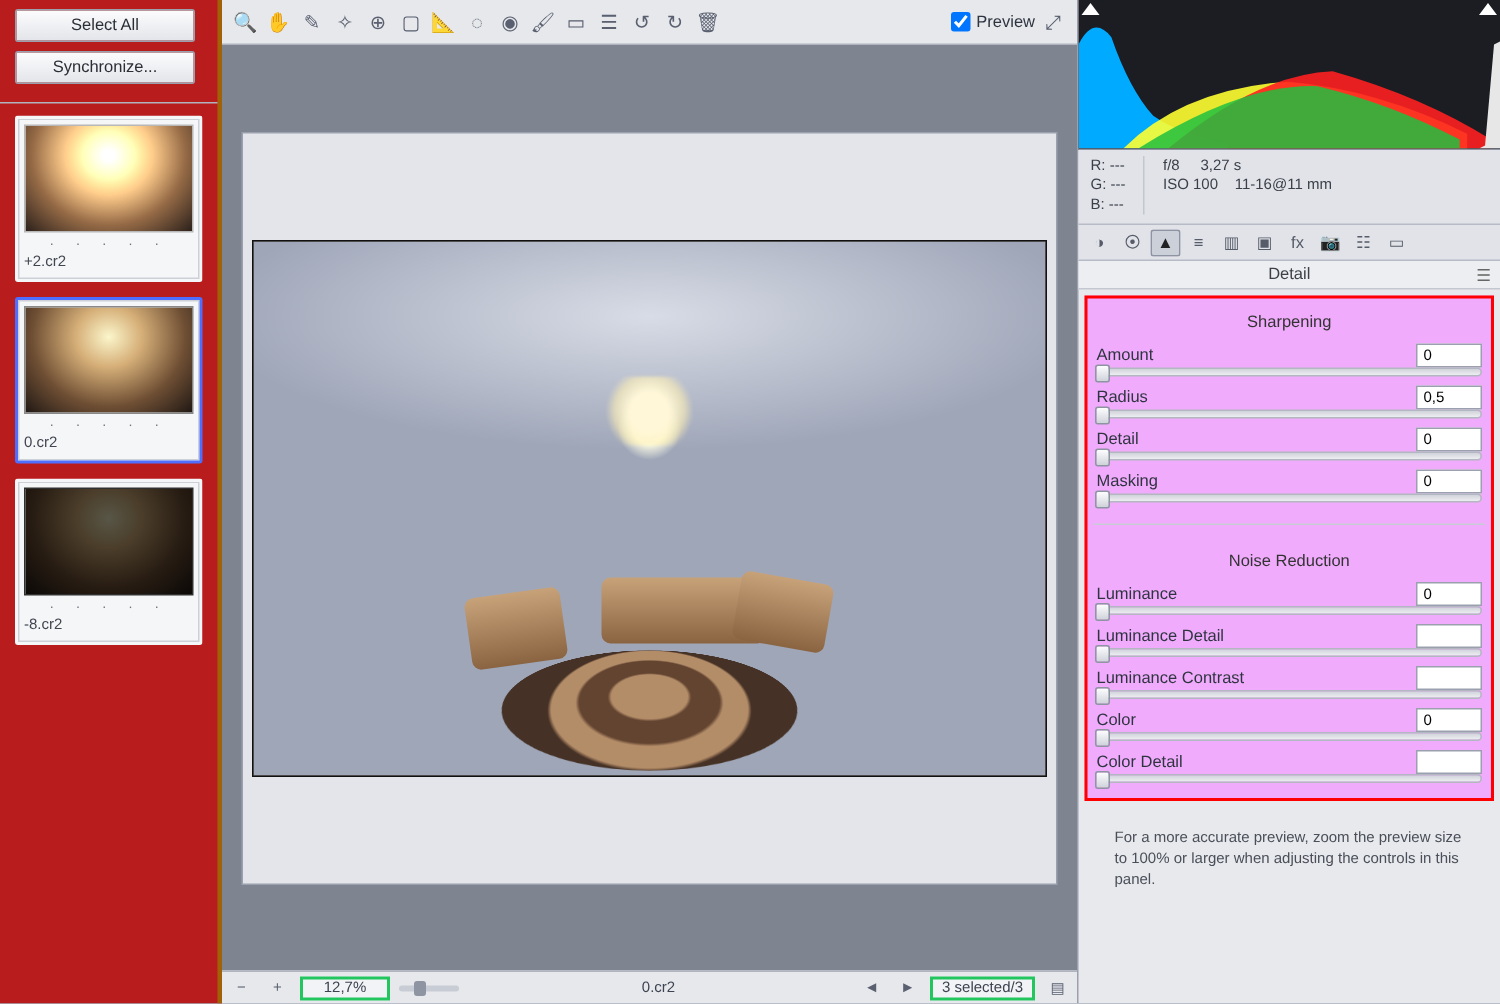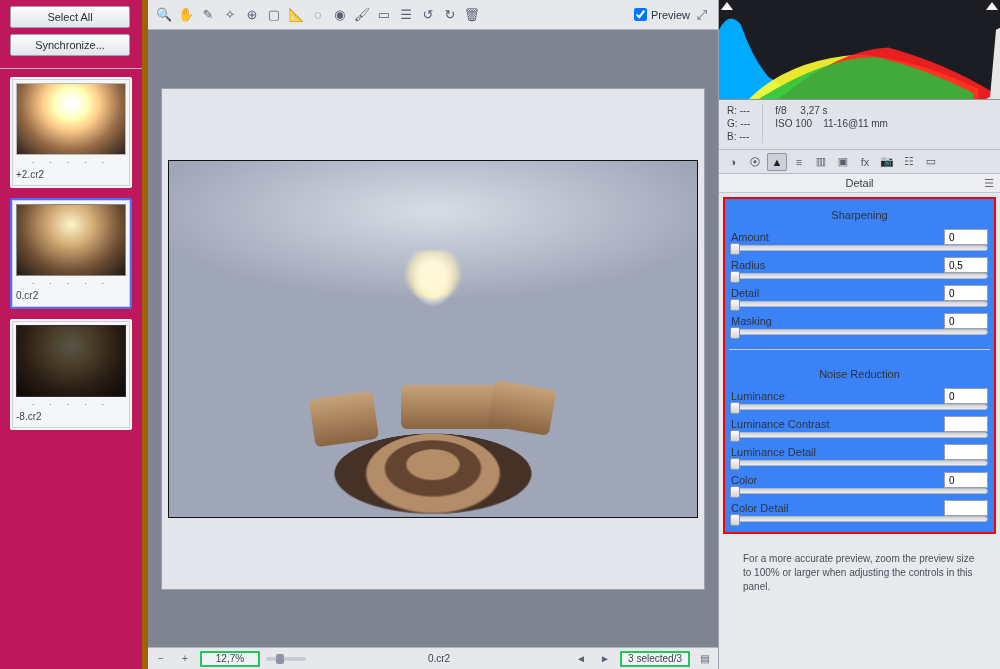--- a/index.html
+++ b/index.html
@@ -20,22 +20,22 @@
     font-size:11px;
     color:var(--text);
     background:var(--bg);
     display:flex;
     overflow:hidden;
     position:relative;
   }
   
   .left-col {
     width:148px;
-    background:#be185d;
-    border-right:6px solid #a16207;
+    background:#b91c1c;
+    border-right:3px solid #a16207;
     display:flex; flex-direction:column;
   }
   .left-buttons {
     padding:6px 10px 12px 10px;
     border-bottom:1px solid #b0b4bf;
     display:flex; flex-direction:column; gap:6px;
   }
   .top-btn {
     height:22px; width:120px;
     background:linear-gradient(#fcfcfd,#e3e5ea);
@@ -192,21 +192,21 @@
     font-size:11px; text-align:center; padding:3px 0;
     border-bottom:1px solid #c3c7d0;
     background:#eceef1;
     position:relative;
   }
   .panel-title .menu { position:absolute; right:6px; top:3px; font-size:11px; color:#666; cursor:pointer;}
   .detail-panel {
     margin:4px;
     border:2px solid var(--highlight-red);
     padding:6px 6px 10px 6px;
-    background:#3b82f6;
+    background:#f0abfc;
     display:flex; flex-direction:column; gap:6px;
   }
   .section-head { text-align:center; font-size:11px; color:#333; padding-bottom:2px; margin-top:4px;}
   .param {
     display:flex; flex-direction:column; gap:0;
   }
   .param-row {
     display:flex; align-items:center; justify-content:space-between;
   }
   .param-row label { font-size:11px; color:#2f3540;}
@@ -404,40 +404,40 @@
         <label>Luminance</label>
         <input value="0" style="">
       </div>
       <div class="slider">
           <span class="knob" style="left:-2px"></span>
         </div>
     </div>
 
     <div class="param">
       <div class="param-row">
+        <label>Luminance Detail</label>
+        <input value="" style="">
+      </div>
+      <div class="slider">
+          <span class="knob" style="left:-2px"></span>
+        </div>
+    </div>
+
+    <div class="param">
+      <div class="param-row">
         <label>Luminance Contrast</label>
         <input value="" style="">
       </div>
       <div class="slider">
           <span class="knob" style="left:-2px"></span>
         </div>
     </div>
 
     <div class="param">
       <div class="param-row">
-        <label>Luminance Detail</label>
-        <input value="" style="">
-      </div>
-      <div class="slider">
-          <span class="knob" style="left:-2px"></span>
-        </div>
-    </div>
-
-    <div class="param">
-      <div class="param-row">
         <label>Color</label>
         <input value="0" style="">
       </div>
       <div class="slider">
           <span class="knob" style="left:-2px"></span>
         </div>
     </div>
 
     <div class="param">
       <div class="param-row">

